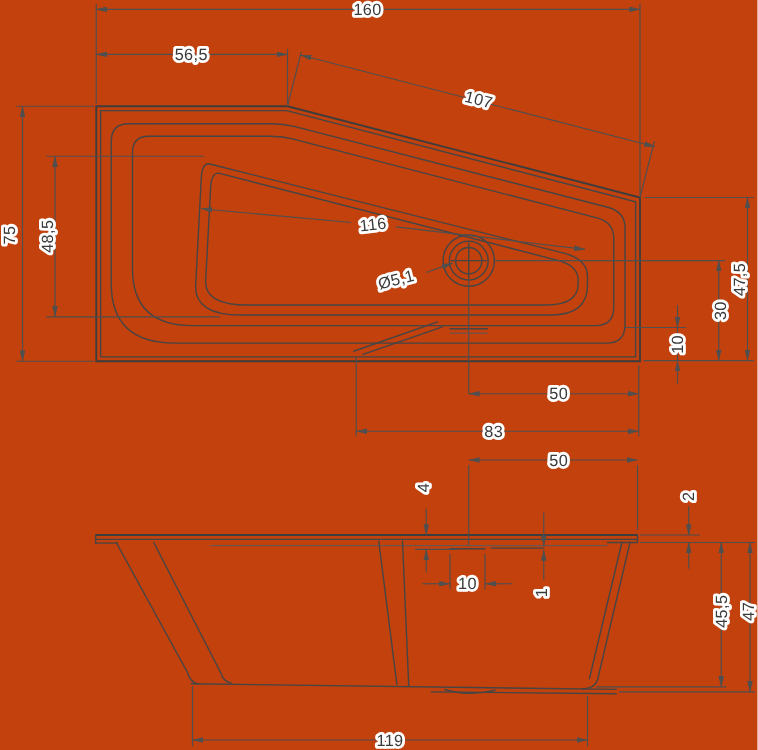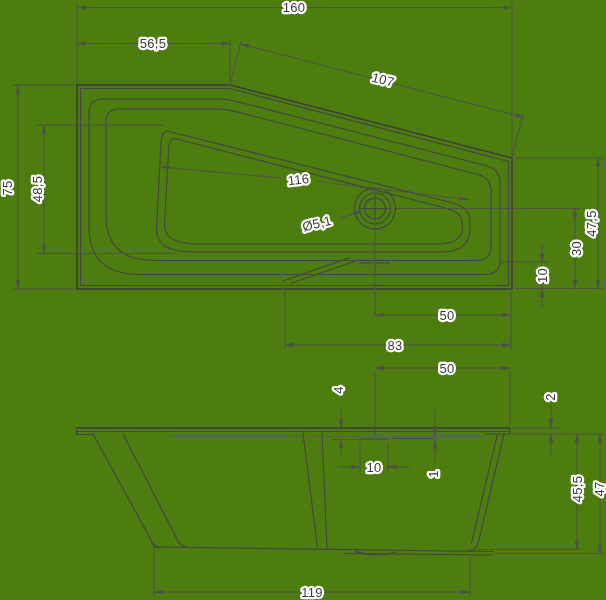--- a/index.html
+++ b/index.html
@@ -1,16 +1,16 @@
 <!DOCTYPE html>
 <html><head>
 <meta charset="utf-8">
 <style>
   html,body { margin:0; padding:0; background:#ffffff; }
-  .page { width:606px; height:600px; background:#4d7c0f; position:relative; overflow:hidden;text-decoration:underline; }
+  .page { width:606px; height:600px; background:#c2410c; position:relative; overflow:hidden;text-decoration:underline; }
   svg { display:block; }
   .obj  { stroke:#454545; stroke-width:1.1; fill:none; stroke-linecap:round; }
   .obj2 { stroke:#3d3d3d; stroke-width:1.5; fill:none; }
   .thin { stroke:#5a5a5a; stroke-width:0.8; fill:none; }
   .dim  { stroke:#4f4f4f; stroke-width:0.9; fill:none; }
   text {
     font-family:"Liberation Sans","DejaVu Sans",sans-serif;
     font-size:13px; fill:#3a3a3a; text-anchor:middle;
     paint-order:stroke; stroke:#ffffff; stroke-width:4.5px; stroke-linejoin:round;
     letter-spacing:0.3px;

